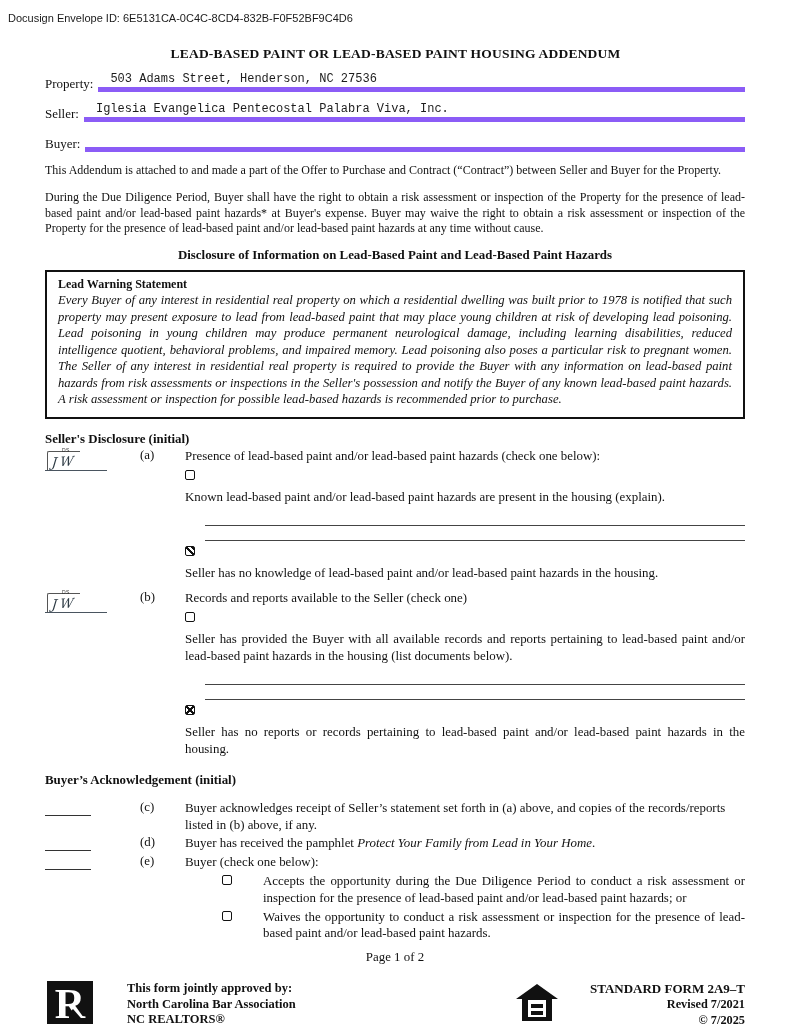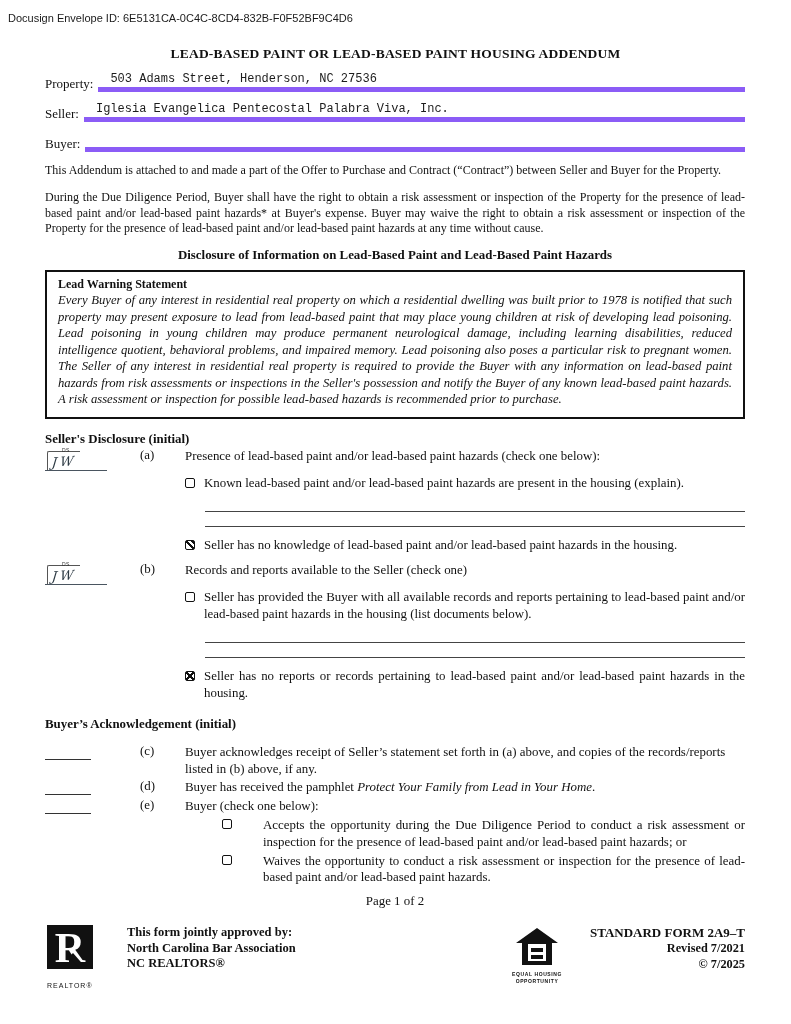--- a/index.html
+++ b/index.html
@@ -34,21 +34,21 @@
   .warning-heading { font-weight: bold; font-size: 12px; }
   .warning-body { font-style: italic; font-size: 12.7px; line-height: 1.3; text-align: justify; }
   .section-heading { font-weight: bold; font-size: 12.9px; margin-top: 13px; }
 
   .sd-row { display: grid; grid-template-columns: 95px 45px 1fr; margin-top: 1px; }
   .sd-initial-cell { position: relative; padding-top: 2px; }
   .item-letter { font-size: 12.9px; }
   .item-body { font-size: 12.9px; }
   .item-text { line-height: 1.3; }
 
-  .option { display: flex; gap: 9px; margin-top: 10px; line-height: 1.3; text-align: justify; }
+  .option { display: flex; gap: 9px; margin-top: 2px; line-height: 1.3; text-align: justify; flex-direction: column; }
   .cb {
     width: 10px; height: 10px; border: 1.4px solid #111; border-radius: 2px;
     display: inline-block; flex: none; margin-top: 3px; background: #fff;
   }
   .cb.diag {
     background:
       linear-gradient(to bottom left, #111 22%, transparent 22%),
       linear-gradient(45deg, transparent 38%, #111 38%, #111 62%, transparent 62%);
   }
   .cb.xmark {

